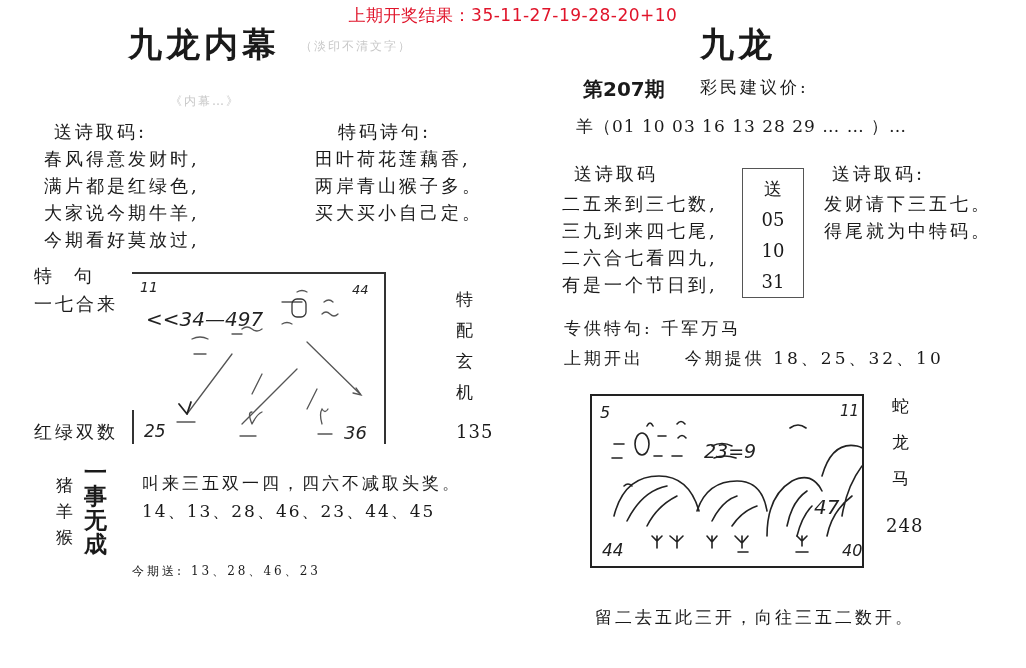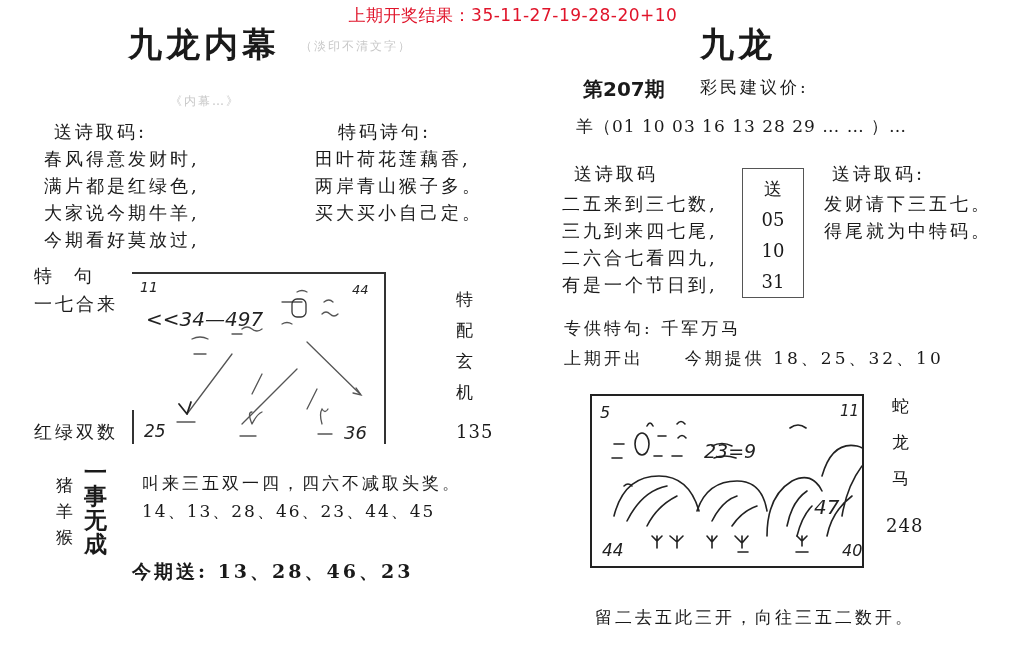--- a/index.html
+++ b/index.html
@@ -116,21 +116,21 @@
   <div class="abs bigvert" style="left:84px; top:460px;">
     <div>一</div>
     <div>事</div>
     <div>无</div>
     <div>成</div>
   </div>
 
   <div class="abs txt" style="left:142px; top:470px; font-size:17px;">叫来三五双一四，四六不减取头奖。</div>
   <div class="abs txt" style="left:142px; top:498px; font-size:17px; letter-spacing:2px;">14、13、28、46、23、44、45</div>
 
-  <div class="abs txt" style="left:132px; top:558px; font-size:19px;font-weight:bold;">
+  <div class="abs txt" style="left:132px; top:558px; font-size:12px;">
     <span>今期送:</span>
     <span>13、28、46、23</span>
   </div>
 </div>
 
 <div>
   <div class="abs big-title" style="left:700px; top:22px;">九龙</div>
 
   <div class="abs issue" style="left:583px; top:76px;">第207期</div>
   <div class="abs txt" style="left:700px; top:74px; font-size:17px;">

